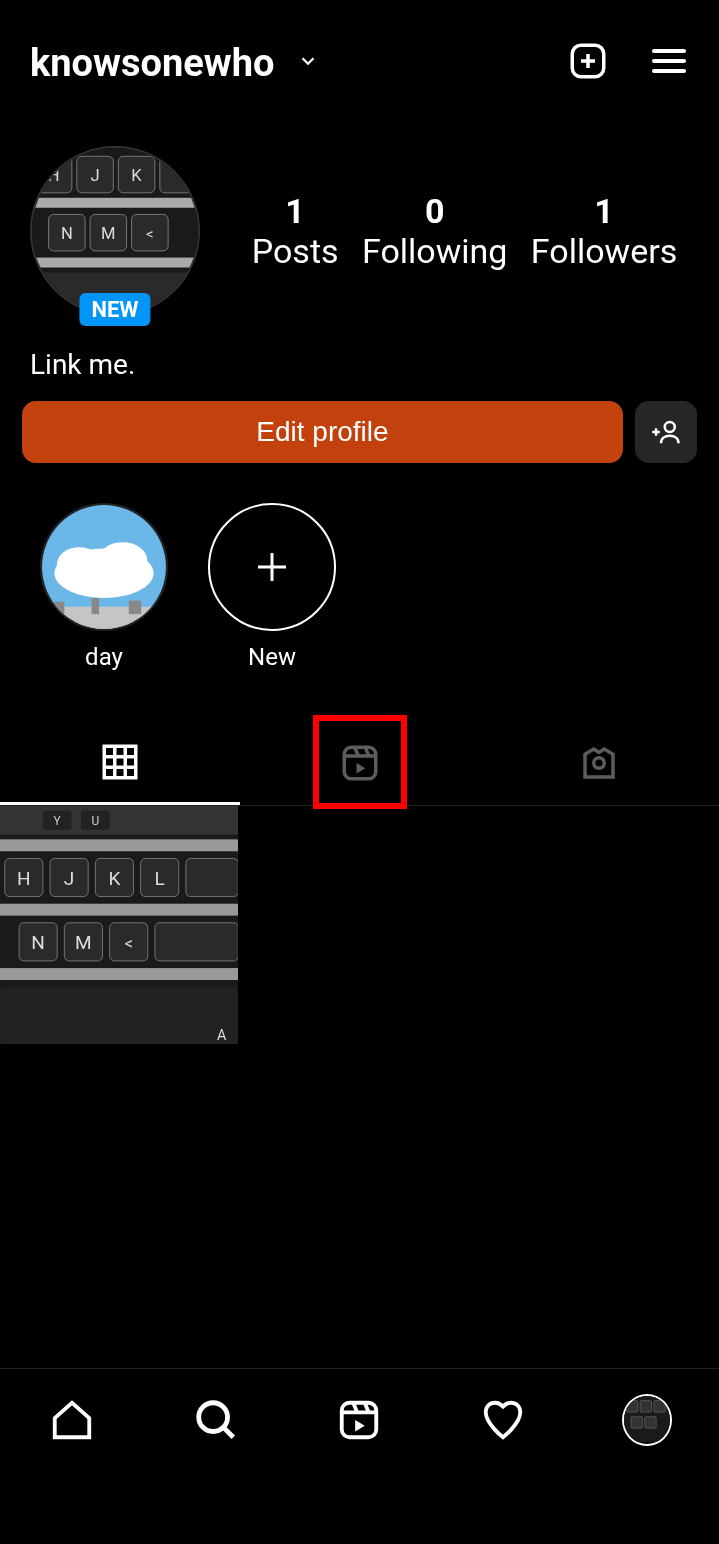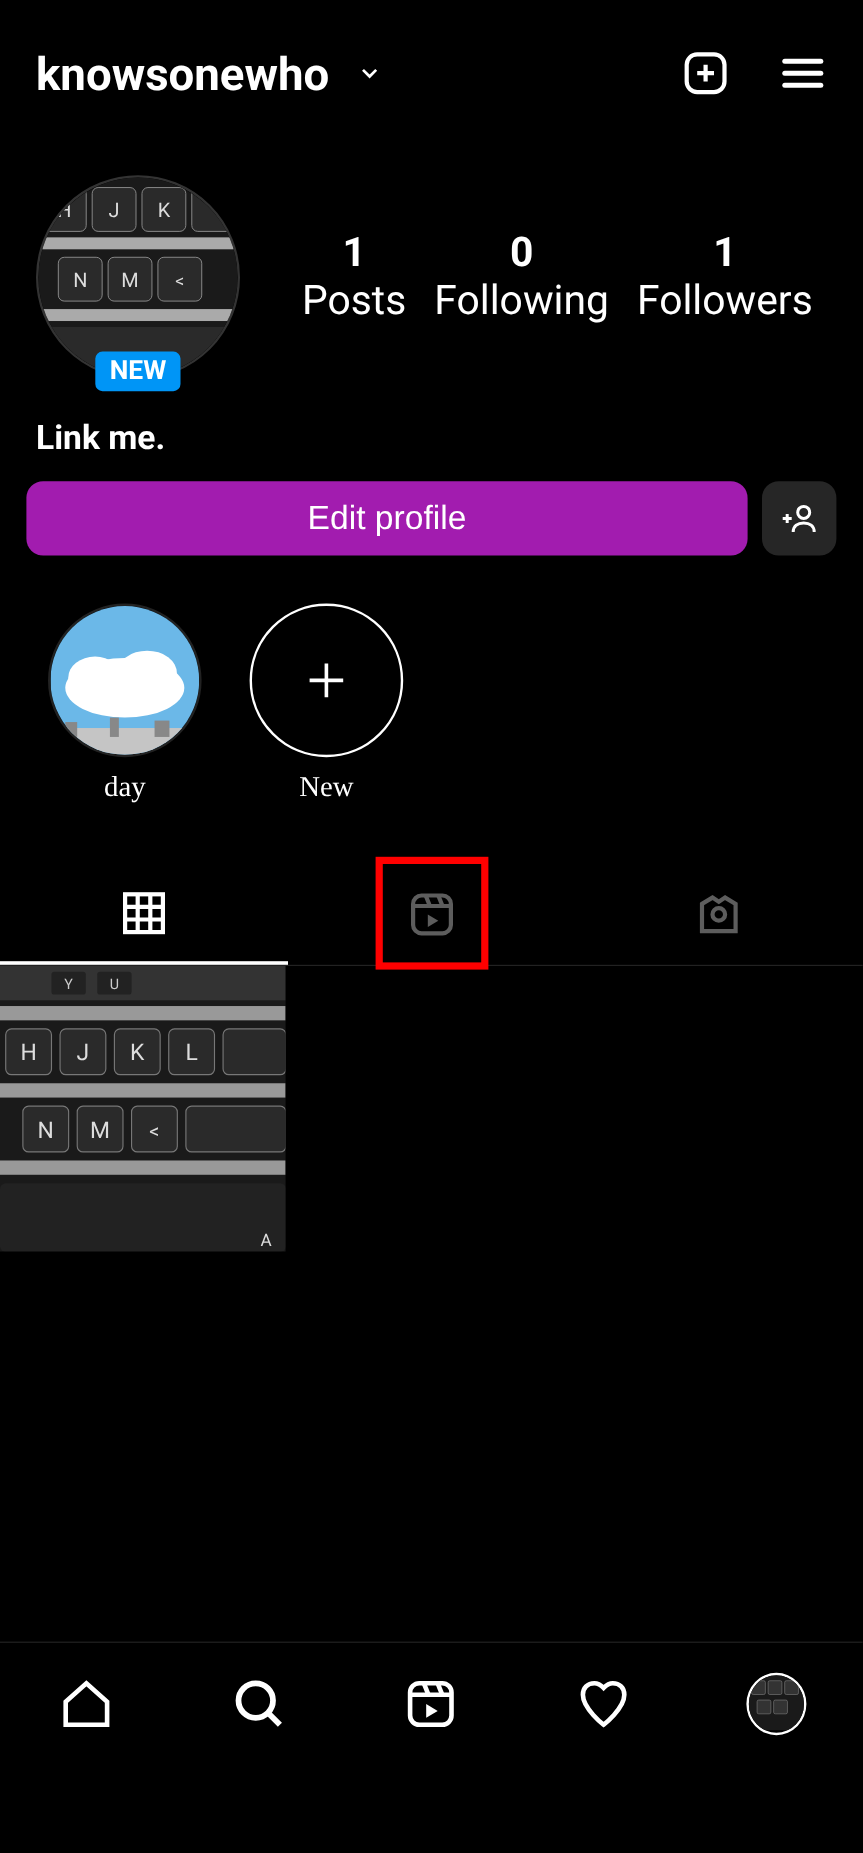--- a/index.html
+++ b/index.html
@@ -97,32 +97,32 @@
 
   .bio {
     padding: 20px 30px 20px 30px;
   }
   .display-name {
     font-size: 28px;
     font-weight: 600;
   }
   .bio-text {
     font-size: 28px;
-    font-weight: 700;
+    font-weight: 400;
     margin-top: 2px;
   }
 
   .edit-row {
     display: flex;
     gap: 12px;
     padding: 0 22px;
   }
   .edit-profile-btn {
     flex: 1;
-    background: #a21caf;
+    background: #c2410c;
     color: #fff;
     border: none;
     border-radius: 14px;
     height: 62px;
     font-size: 28px;
     font-weight: 500;
     cursor: pointer;
   }
   .discover-people-btn {
     width: 62px;
@@ -135,21 +135,20 @@
     align-items: center;
     justify-content: center;
   }
   .discover-people-btn svg { width: 30px; height: 30px; }
 
   
   .highlights {
     display: flex;
     gap: 40px;
     padding: 40px 40px 20px 40px;
-    font-family: Liberation Serif, serif;
   }
   .highlight {
     display: flex;
     flex-direction: column;
     align-items: center;
     gap: 12px;
     cursor: pointer;
   }
   .highlight-circle {
     width: 128px;

